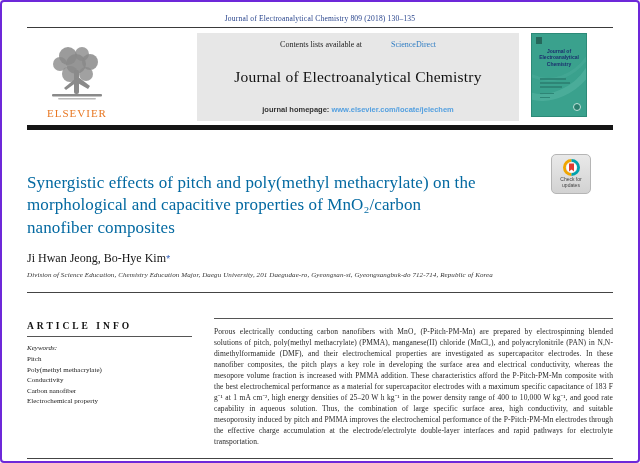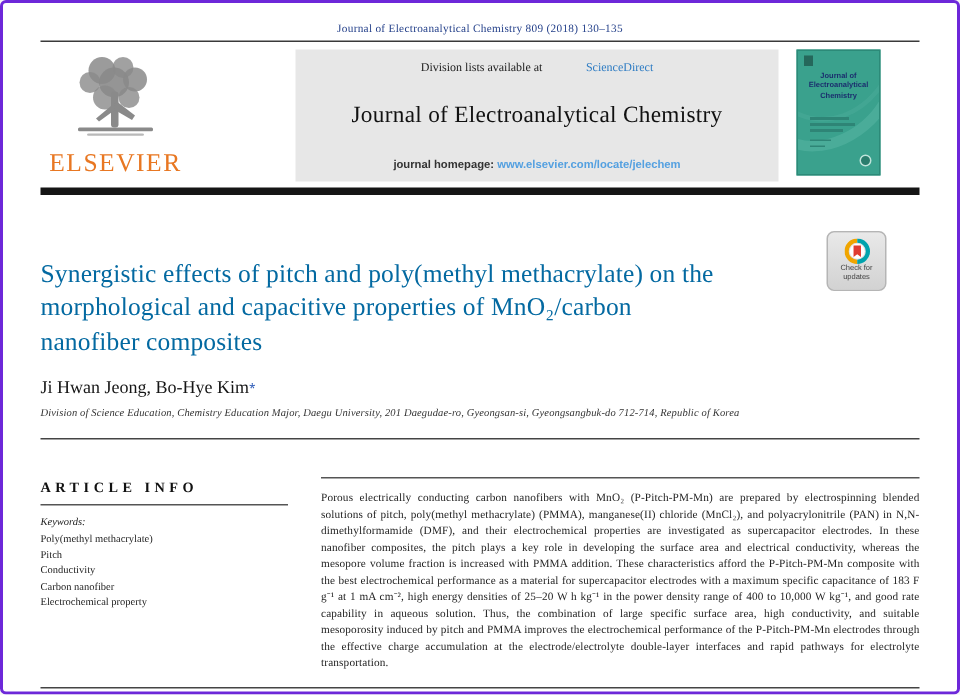--- a/index.html
+++ b/index.html
@@ -20,21 +20,21 @@
     text-align:center;
     font-size:7.5px;
     color:#26428b;
     letter-spacing:.2px;
     padding-top:4px;
   }
   .rule-top { border:none; border-top:1.5px solid #3a3a3a; margin-top:4px; }
 
   .masthead { display:flex; align-items:stretch; margin-top:5px; height:88px; }
   .logo-col { width:100px; display:flex; flex-direction:column; align-items:center; justify-content:flex-end; padding-bottom:2px; }
-  .elsevier-word { color:#e87722; font-size:17px; letter-spacing:1px; margin-top:1px; font-family:"Liberation Serif", serif; }
+  .elsevier-word { color:#e87722; font-size:11px; letter-spacing:1px; margin-top:1px; font-family:"Liberation Serif", serif; }
   .header-box {
     width:322px; margin-left:70px;
     background:#e7e7e7;
     display:flex; flex-direction:column; align-items:center; justify-content:space-between;
     padding:7px 6px 7px 6px;
   }
   .contents-line { font-size:8px; color:#222; }
   .contents-line .sd-link { color:#2e7cc3;margin-left:27px; }
   .journal-title { font-size:15.5px; color:#111; letter-spacing:.2px; }
   .homepage-line { font-family:"Liberation Sans", sans-serif; font-size:7.5px; font-weight:bold; color:#333; }
@@ -122,21 +122,21 @@
               <rect x="6" y="50" width="50" height="2.5" rx="1"></rect>
               <rect x="12" y="54" width="38" height="1.5" rx="1" opacity=".6"></rect>
             </g>
           </svg>
         </span>
         <div class="elsevier-word">ELSEVIER</div>
       </div>
 
       <div class="header-box">
         <div class="contents-line">
-          <span>Division lists available at </span><span class="sd-link">ScienceDirect</span>
+          <span>Contents lists available at </span><span class="sd-link">ScienceDirect</span>
         </div>
         <div class="journal-title">Journal of Electroanalytical Chemistry</div>
         <div class="homepage-line">
           <span>journal homepage: </span><span class="url-link">www.elsevier.com/locate/jelechem</span>
         </div>
       </div>
 
       <div class="cover-col">
         <div class="cover">
           <svg class="cover-swoosh" width="56" height="84" viewBox="0 0 56 84">
@@ -180,22 +180,22 @@
 
     <div class="affiliation">Division of Science Education, Chemistry Education Major, Daegu University, 201 Daegudae-ro, Gyeongsan-si, Gyeongsangbuk-do 712-714, Republic of Korea</div>
 
     <hr class="rule-mid">
 
     <div class="columns">
       <div class="col-left">
         <div class="section-heading">ARTICLE INFO</div>
         <hr class="heading-rule">
         <div class="keywords-label">Keywords:</div>
+        <div class="keyword-item">Pitch</div>
         <div class="keyword-item">Poly(methyl methacrylate)</div>
-        <div class="keyword-item">Pitch</div>
         <div class="keyword-item">Conductivity</div>
         <div class="keyword-item">Carbon nanofiber</div>
         <div class="keyword-item">Electrochemical property</div>
       </div>
 
       <div class="col-right">
         <hr class="heading-rule">
         <div class="abstract-text">Porous electrically conducting carbon nanofibers with MnO₂ (P-Pitch-PM-Mn) are prepared by electrospinning blended solutions of pitch, poly(methyl methacrylate) (PMMA), manganese(II) chloride (MnCl₂), and polyacrylonitrile (PAN) in N,N-dimethylformamide (DMF), and their electrochemical properties are investigated as supercapacitor electrodes. In these nanofiber composites, the pitch plays a key role in developing the surface area and electrical conductivity, whereas the mesopore volume fraction is increased with PMMA addition. These characteristics afford the P-Pitch-PM-Mn composite with the best electrochemical performance as a material for supercapacitor electrodes with a maximum specific capacitance of 183 F g⁻¹ at 1 mA cm⁻², high energy densities of 25–20 W h kg⁻¹ in the power density range of 400 to 10,000 W kg⁻¹, and good rate capability in aqueous solution. Thus, the combination of large specific surface area, high conductivity, and suitable mesoporosity induced by pitch and PMMA improves the electrochemical performance of the P-Pitch-PM-Mn electrodes through the effective charge accumulation at the electrode/electrolyte double-layer interfaces and rapid pathways for electrolyte transportation.</div>
       </div>
     </div>

